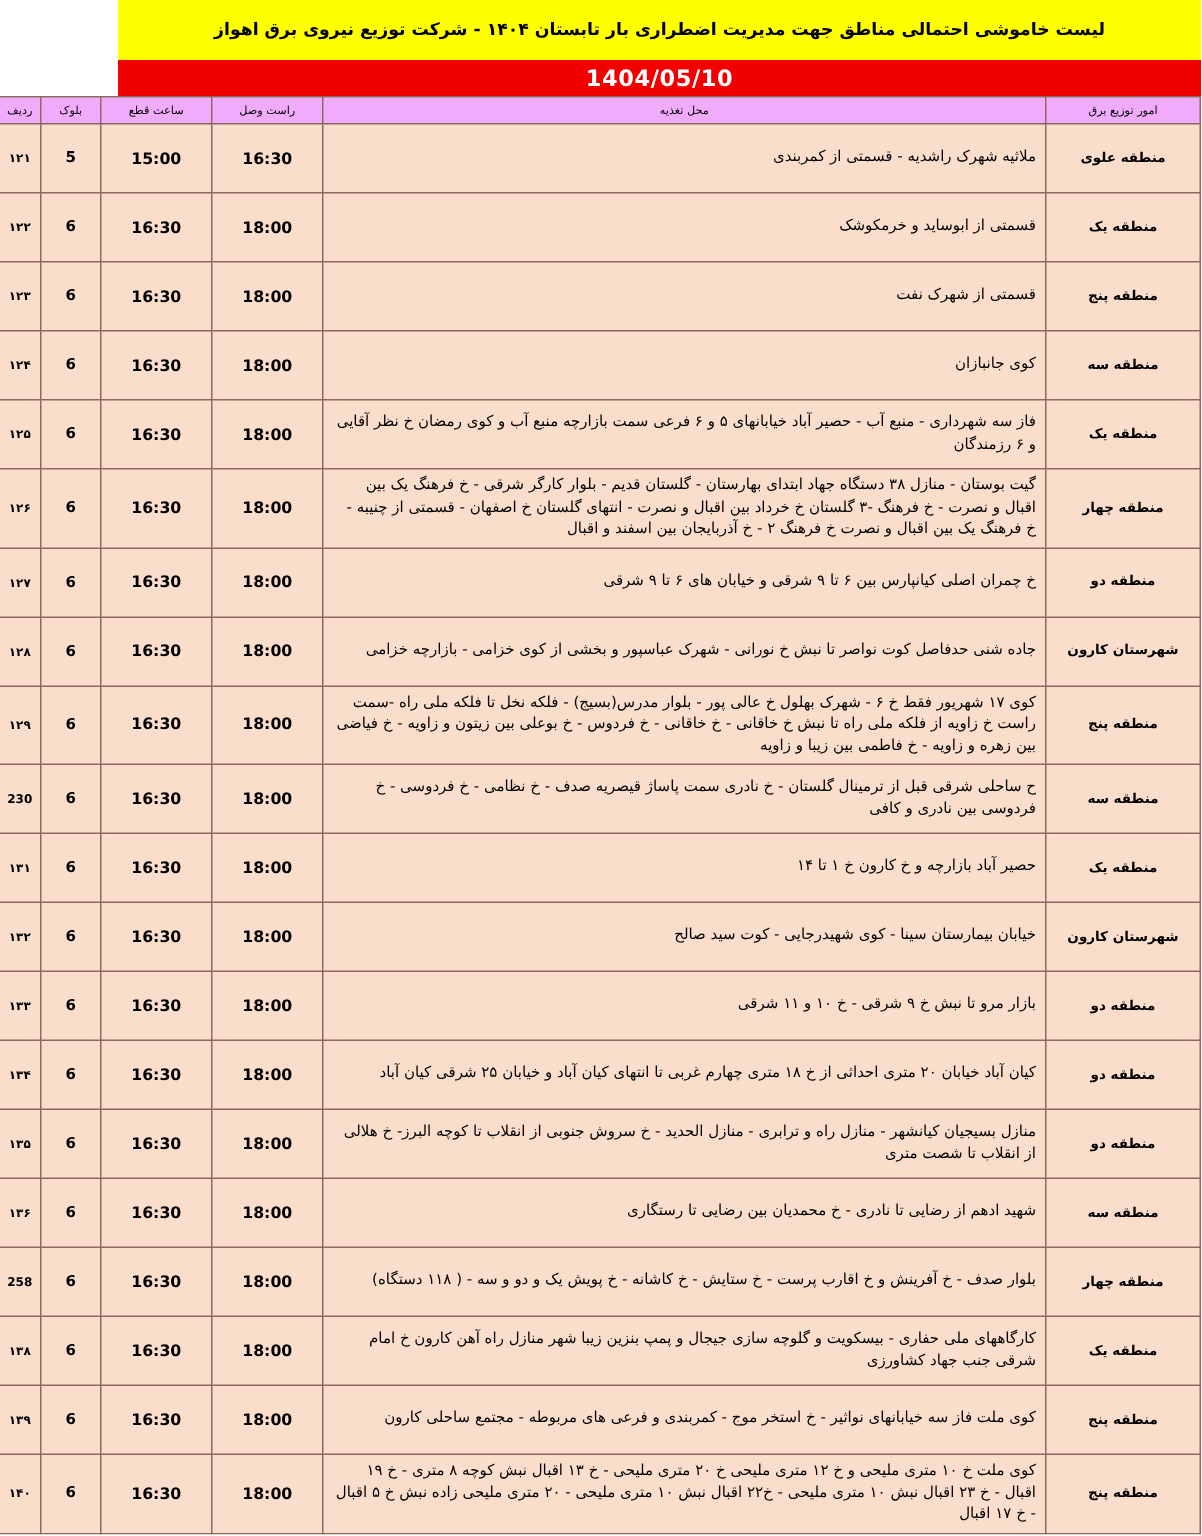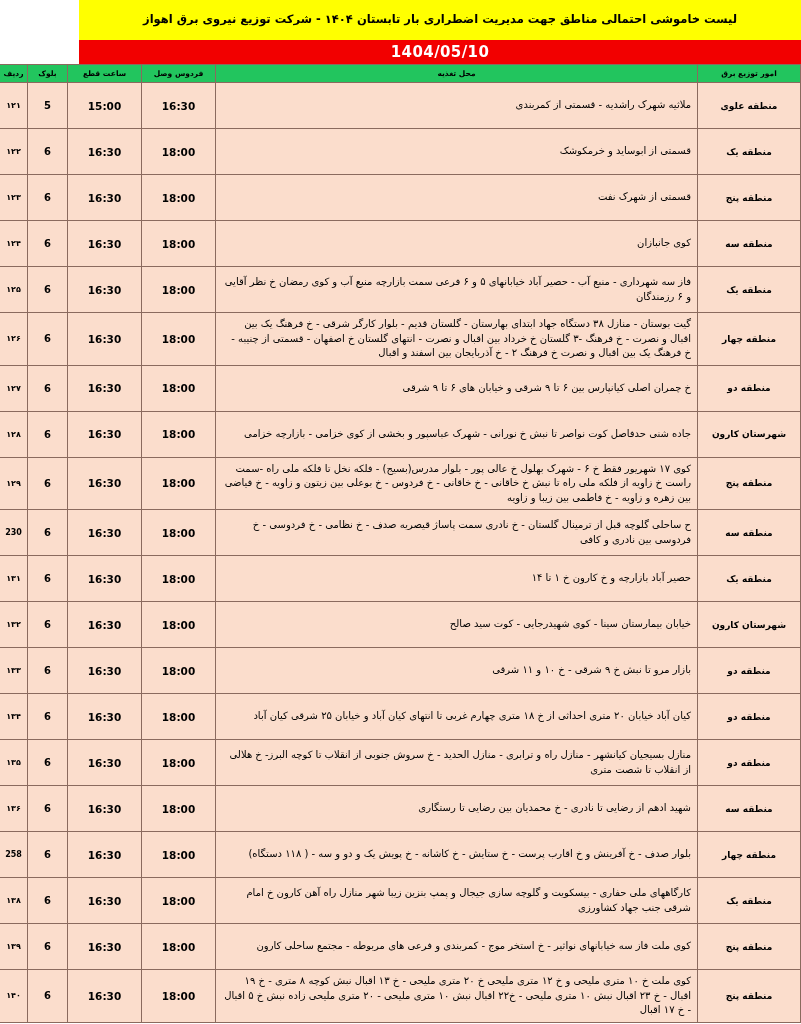--- a/index.html
+++ b/index.html
@@ -64,23 +64,23 @@
   }
   table.schedule th,
   table.schedule td {
     border: 1px solid #8a6a5e;
     color: #000000;
     vertical-align: middle;
     box-sizing: border-box;
   }
 
   thead th {
-    background: #22c55e;
+    background: #f0abfc;
     font-size: 7.5px;
-    font-weight: bold;
+    font-weight: normal;
     height: 18px;
     padding: 1px 2px;
     text-align: center;
   }
 
   tbody td {
     background: #FBDDCC;
     padding: 3px 4px;
     font-size: 7.6px;
   }
@@ -142,21 +142,21 @@
       <col class="c-feed">
       <col class="c-on">
       <col class="c-off">
       <col class="c-block">
       <col class="c-row">
     </colgroup>
     <thead>
       <tr>
         <th>امور توزیع برق</th>
         <th>محل تغذیه</th>
-        <th>فردوس وصل</th>
+        <th>راست وصل</th>
         <th>ساعت قطع</th>
         <th>بلوک</th>
         <th>ردیف</th>
       </tr>
     </thead>
     <tbody id="table-body">
         <tr>
           <td class="area">منطقه علوی</td>
           <td class="feed">ملاثیه شهرک راشدیه - قسمتی از کمربندی</td>
           <td class="time">16:30</td>
@@ -223,21 +223,21 @@
         <tr>
           <td class="area">منطقه پنج</td>
           <td class="feed">کوی ۱۷ شهریور فقط خ ۶ - شهرک بهلول خ عالی پور - بلوار مدرس(بسیج) - فلکه نخل تا فلکه ملی راه -سمت راست خ زاویه از فلکه ملی راه تا نبش خ خاقانی - خ خاقانی - خ فردوس - خ بوعلی بین زیتون و زاویه - خ فیاضی بین زهره و زاویه - خ فاطمی بین زیبا و زاویه</td>
           <td class="time">18:00</td>
           <td class="time">16:30</td>
           <td class="block-no">6</td>
           <td class="row-no">۱۲۹</td>
         </tr>
         <tr>
           <td class="area">منطقه سه</td>
-          <td class="feed">ح ساحلی گلوچه قبل از ترمینال گلستان - خ نادری سمت پاساژ قیصریه صدف - خ نظامی - خ فردوسی - خ فردوسی بین نادری و کافی</td>
+          <td class="feed">ح ساحلی شرقی قبل از ترمینال گلستان - خ نادری سمت پاساژ قیصریه صدف - خ نظامی - خ فردوسی - خ فردوسی بین نادری و کافی</td>
           <td class="time">18:00</td>
           <td class="time">16:30</td>
           <td class="block-no">6</td>
           <td class="row-no">230</td>
         </tr>
         <tr>
           <td class="area">منطقه یک</td>
           <td class="feed">حصیر آباد بازارچه و خ کارون خ ۱ تا ۱۴</td>
           <td class="time">18:00</td>
           <td class="time">16:30</td>

